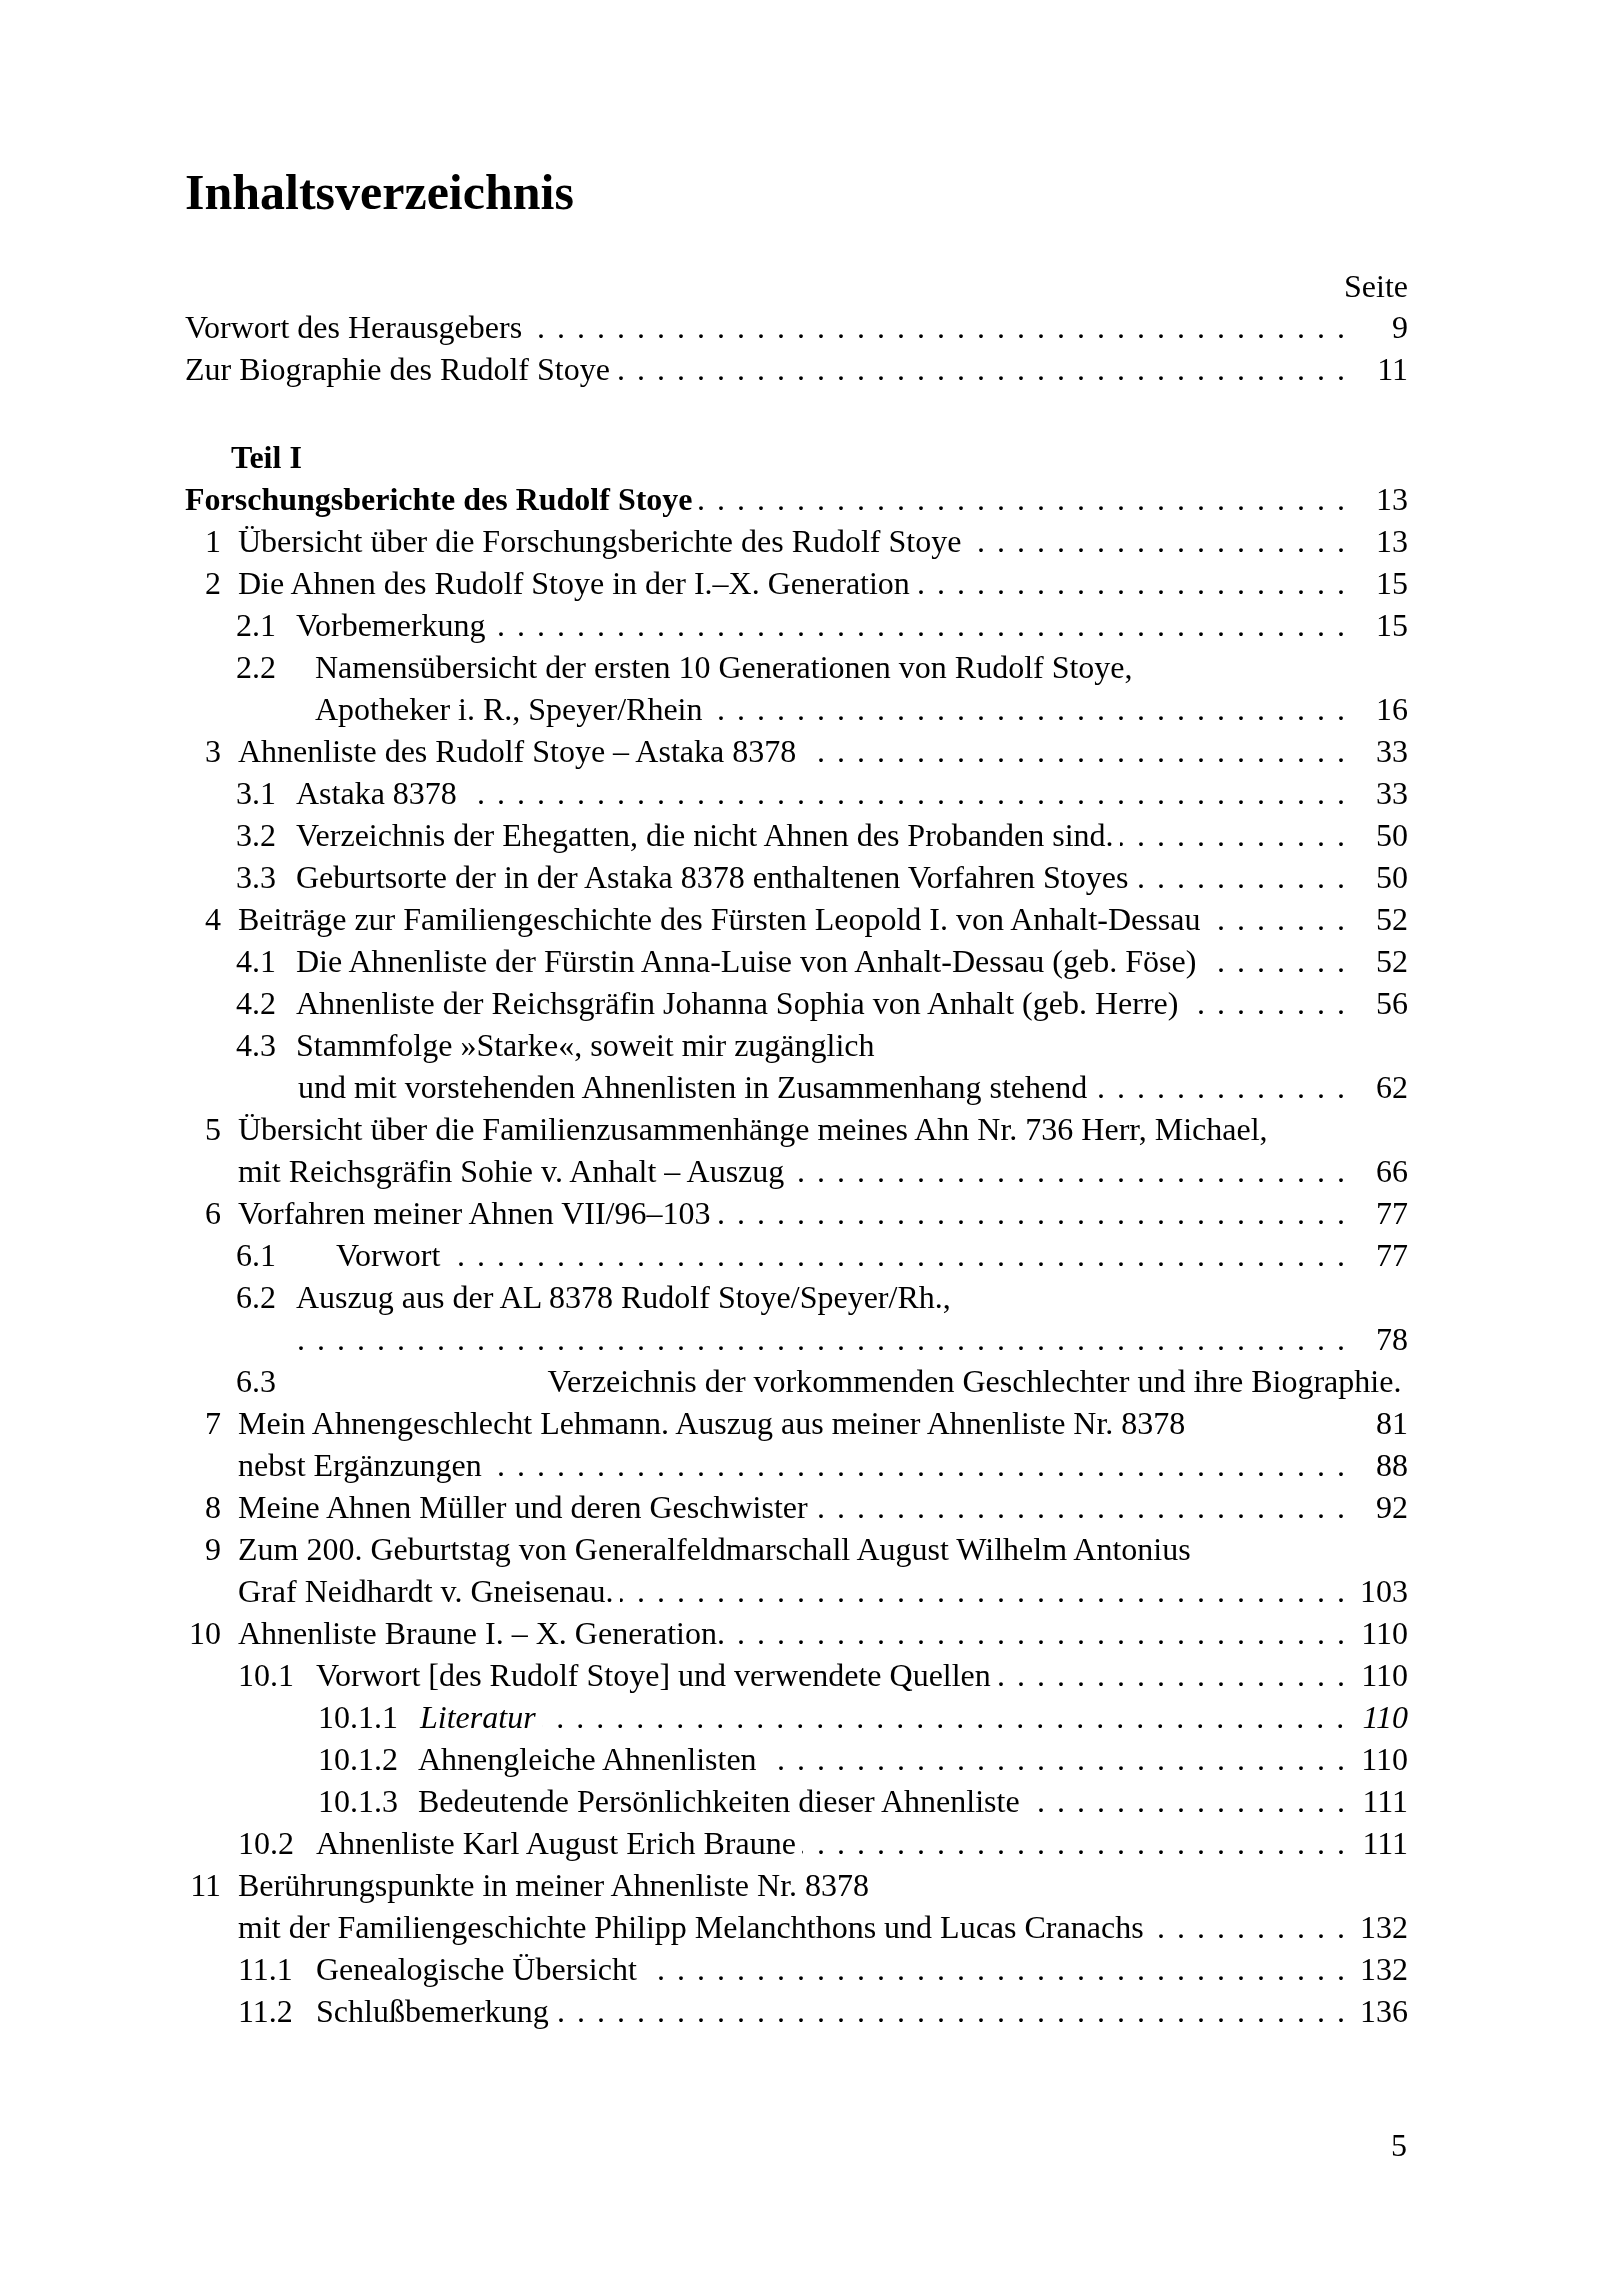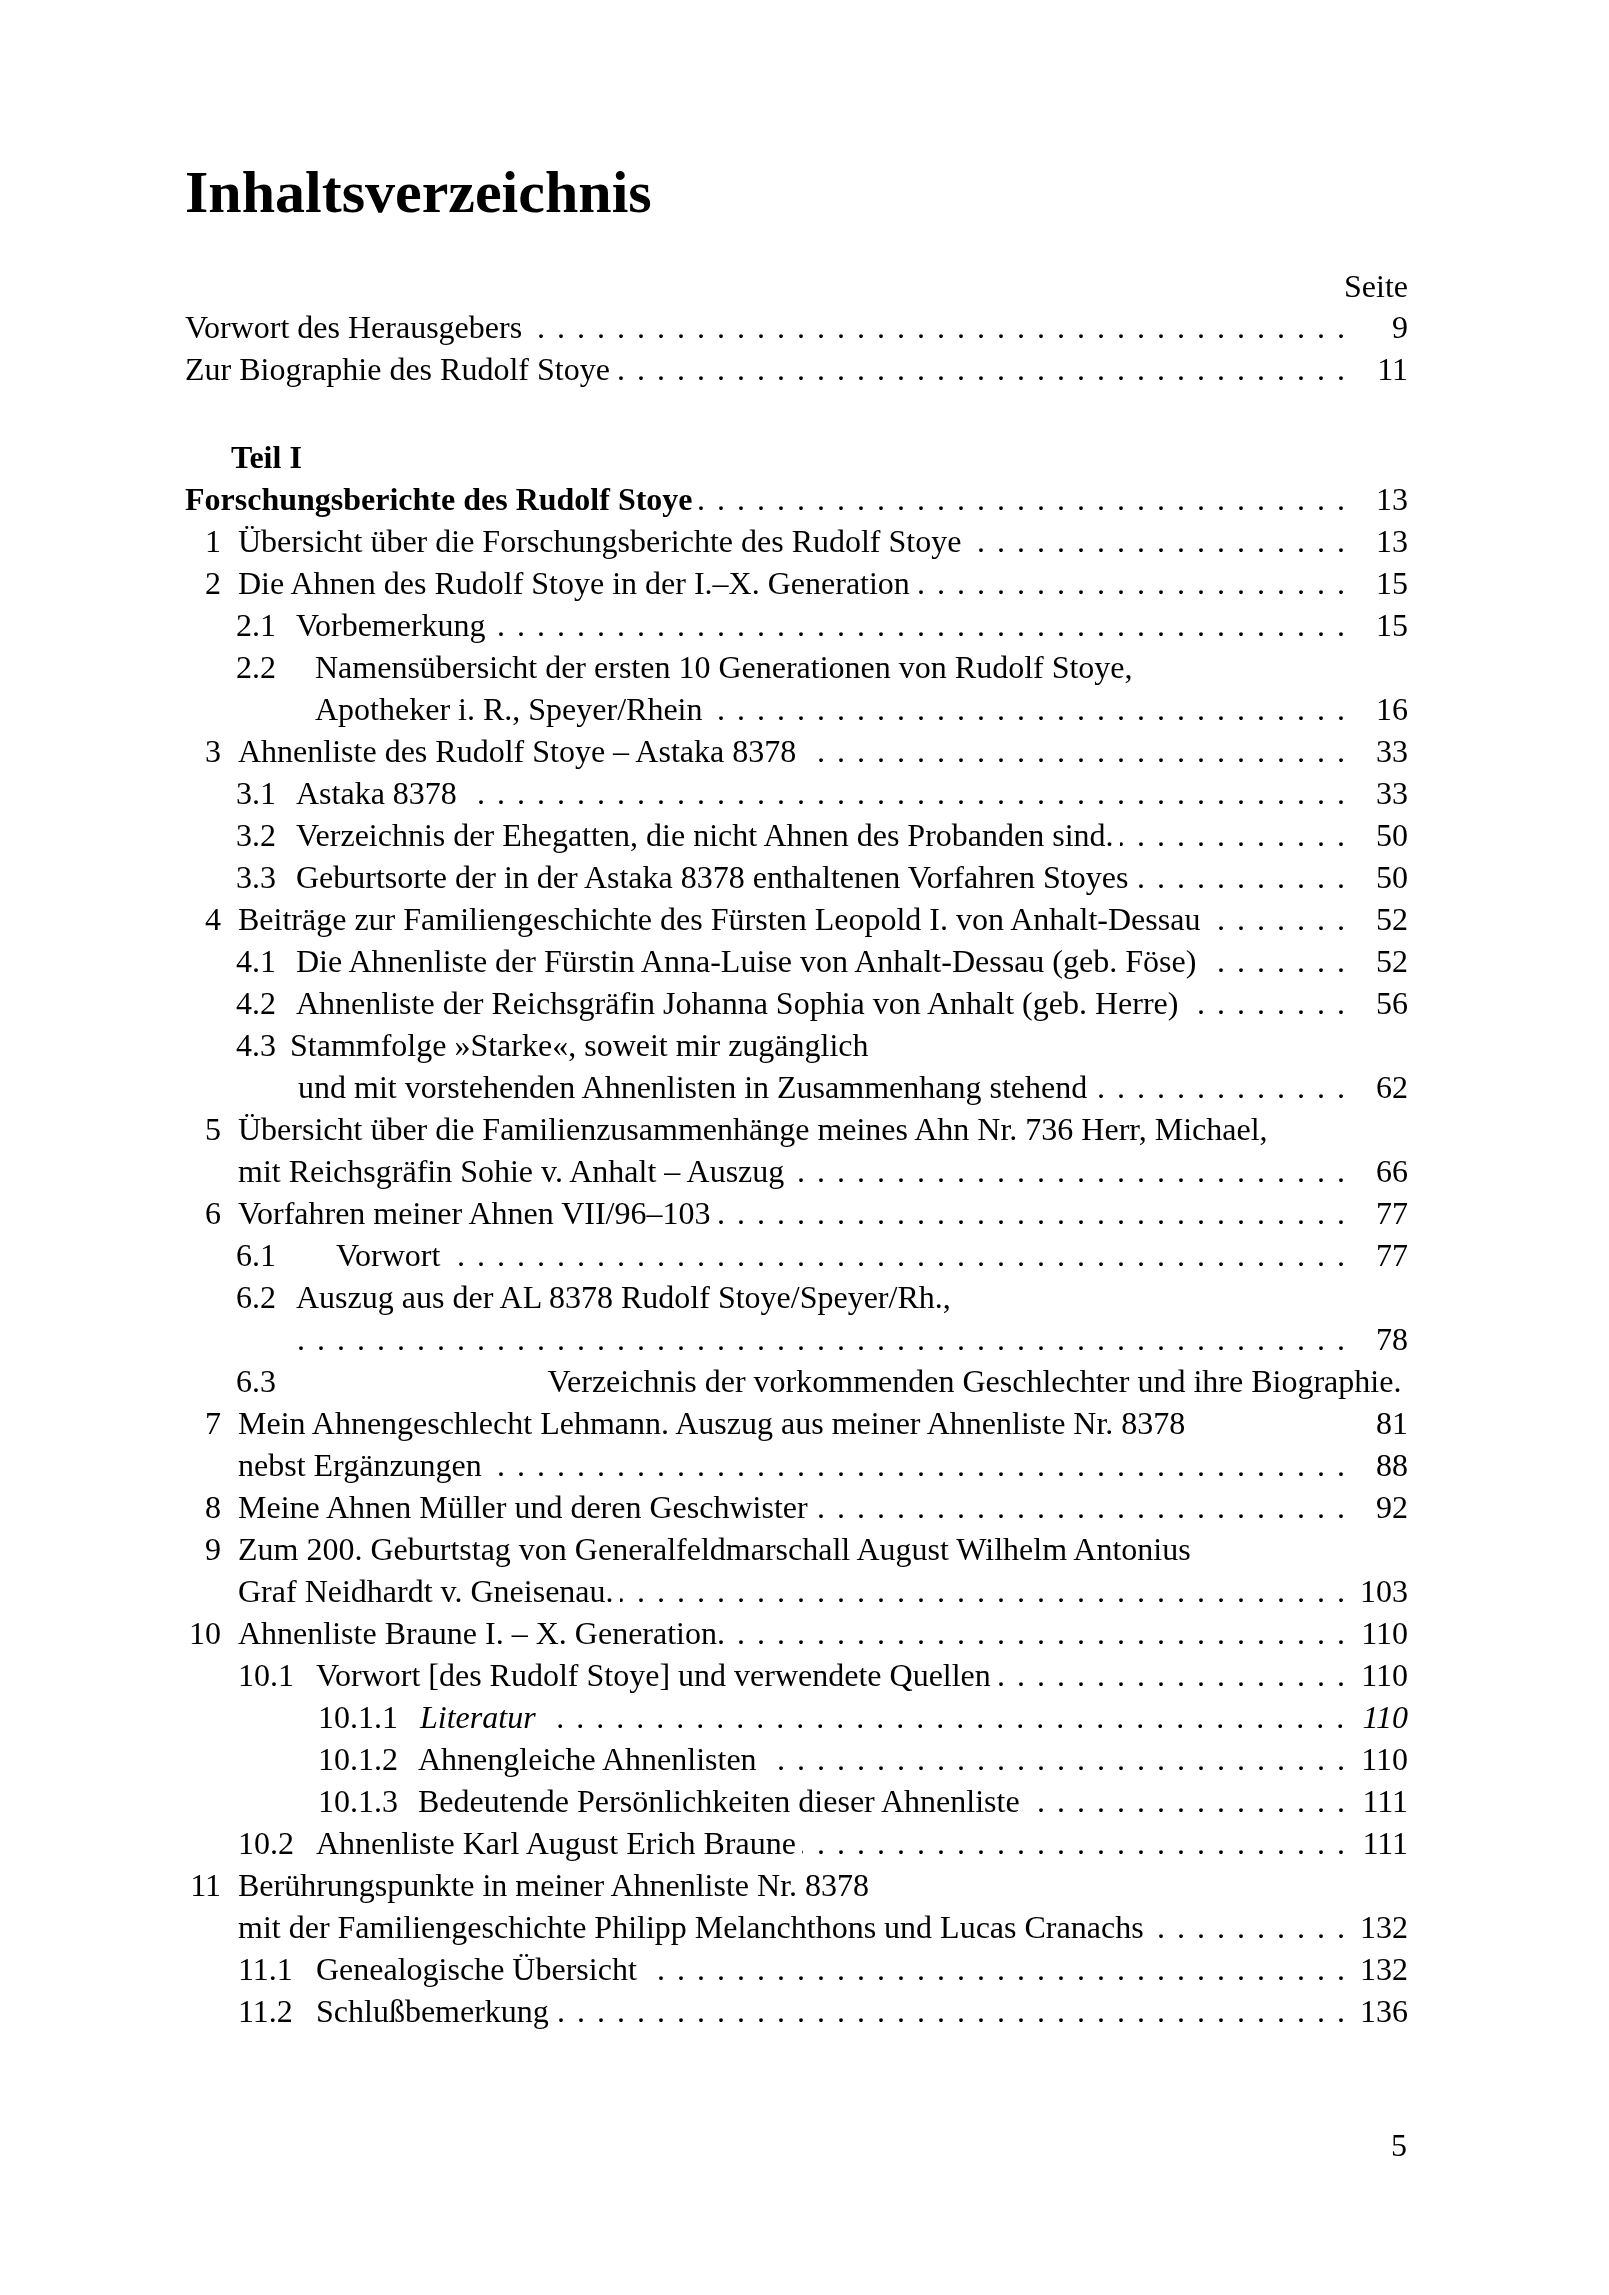--- a/index.html
+++ b/index.html
@@ -1,19 +1,19 @@
 <!DOCTYPE html>
 <html style="font-size:13.2px"><head>
 <meta charset="utf-8">
 <style>
   html, body { margin: 0; padding: 0; background: #ffffff; }
   body { width: 1610px; height: 2295px; position: relative; overflow: hidden;
          font-family: "Liberation Serif", "DejaVu Serif", serif; color: #000; }
   .page { position: absolute; left: 0; top: 0; width: 1610px; height: 2295px; }
-  .title { position: absolute; left: 185px; top: 162px; font-size: 60px; font-weight: bold;
+  .title { position: absolute; left: 185px; top: 162px; font-size: 50px; font-weight: bold;
            line-height: 60px; letter-spacing: 0px; white-space: nowrap; }
   .seite { position: absolute; right: 202px; top: 265px; font-size: 32px; line-height: 42px; }
   .toc { position: absolute; left: 185px; top: 306px; width: 1223px; }
   .line { position: relative; height: 42px; font-size: 32px; line-height: 42px; white-space: nowrap; }
   .line.gap-before { margin-top: 46px; margin-left: 46px; }
   .num { position: absolute; top: 0; }
   .txt { position: absolute; top: 0; right: 0; display: flex; align-items: flex-end; }
   .label { background: #fff; padding-right: 6.6px; position: relative; z-index: 1; }
   .bold .label, .bold .num { font-weight: bold; }
   .leader { flex: 1; overflow: hidden; position: relative; height: 42px; }
@@ -148,21 +148,21 @@
         <div class="line">
           <span class="num" style="left: 51px;">4.2</span>
           <div class="txt" style="left: 111px;">
             <span class="label">Ahnenliste der Reichsgräfin Johanna Sophia von Anhalt (geb. Herre)</span>
             <span class="leader"></span>
             <span class="page-num">56</span>
           </div>
         </div>
         <div class="line">
           <span class="num" style="left: 51px;">4.3</span>
-          <div class="txt" style="left: 105px;">
+          <div class="txt" style="left: 111px;">
             <span class="label">Stammfolge »Starke«, soweit mir zugänglich</span>
           </div>
         </div>
         <div class="line">
           <div class="txt" style="left: 113px;">
             <span class="label">und mit vorstehenden Ahnenlisten in Zusammenhang stehend</span>
             <span class="leader"></span>
             <span class="page-num">62</span>
           </div>
         </div>

